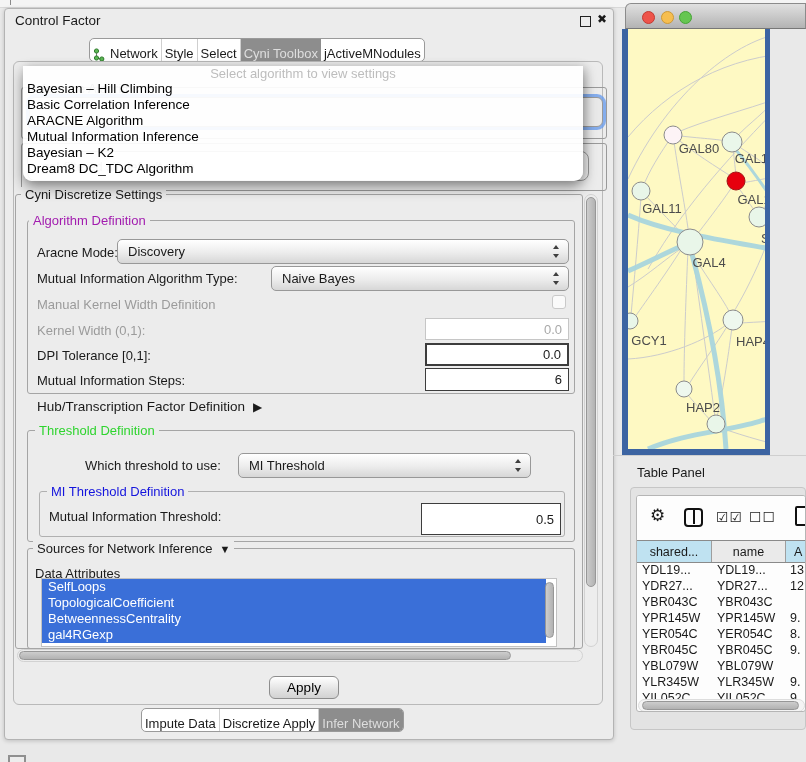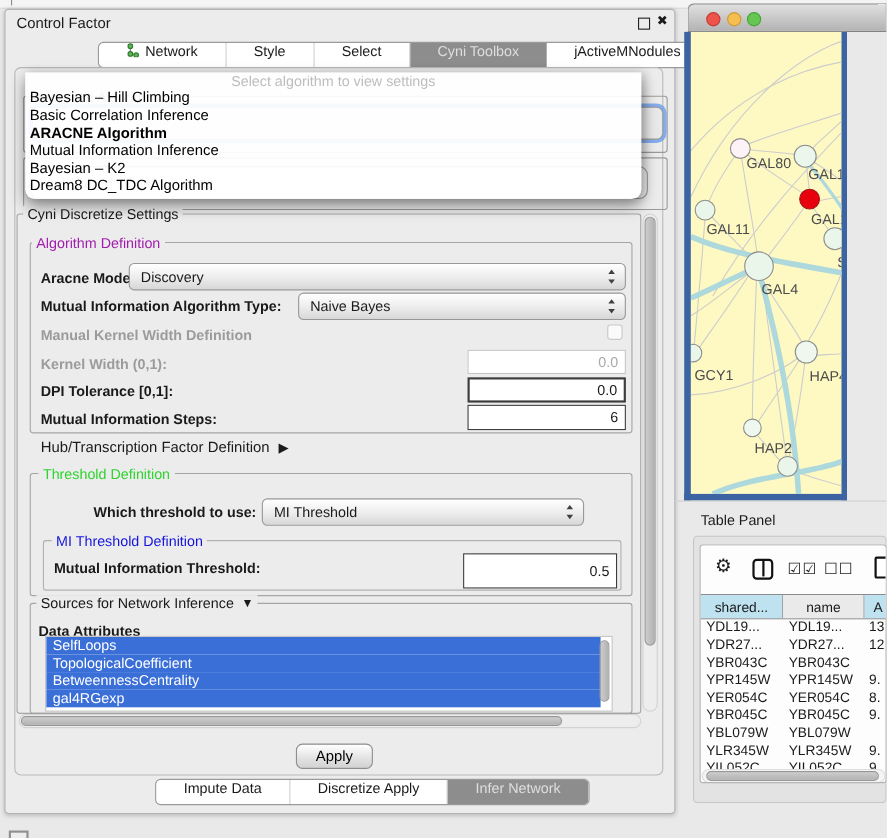--- a/index.html
+++ b/index.html
@@ -1,19 +1,19 @@
 <!DOCTYPE html>
 <html><head>
 <meta charset="utf-8">
 <style>
   html,body{margin:0;padding:0}
   body{width:806px;height:762px;overflow:hidden;background:#e9e9e9;
        font-family:"Liberation Sans","DejaVu Sans",sans-serif;color:#1a1a1a;position:relative}
   .abs{position:absolute}
-  .bold{font-weight:bold}
+  .bold{font-weight:normal}
   .lbl{position:absolute;font-size:13px;white-space:nowrap}
   .dis{color:#9b9b9b}
   
   #cp-window{position:absolute;left:4px;top:8px;width:608px;height:730px;background:#ececec;
              border:1px solid #b3b3b3;border-radius:4px;box-shadow:0 1px 4px rgba(0,0,0,.18)}
   
   .group{position:absolute;border:1px solid #a5a5a5;border-radius:3px;background:transparent}
   .gtitle{position:absolute;background:#ececec;padding:0 4px;font-size:13px;white-space:nowrap;z-index:3}
   
   .combo{position:absolute;border:1px solid #989898;border-radius:5px;font-size:13px;
@@ -27,21 +27,21 @@
          display:flex;align-items:center;justify-content:flex-end;padding:0 6px}
   .field.thick{border-width:2px}
   .field.off{border:1px solid #c6c6c6;color:#a9a9a9}
   
   .track{position:absolute;background:#ededed;border:1px solid #d2d2d2;border-radius:7px;box-sizing:border-box}
   .thumb{position:absolute;background:linear-gradient(90deg,#cdcdcd,#b2b2b2);border:1px solid #979797;border-radius:6px;box-sizing:border-box}
   .thumb.h{background:linear-gradient(#cdcdcd,#b2b2b2)}
   
   .tabbar{position:absolute;display:flex;height:22px;background:#fff;border:1px solid #9a9a9a;
           border-radius:5px;font-size:13px;overflow:hidden;align-items:stretch}
-  .tab{display:flex;align-items:flex-start;gap:5px;padding:0 25px;border-right:1px solid #cfcfcf;white-space:nowrap}
+  .tab{display:flex;align-items:flex-end;gap:5px;padding:0 3px;border-right:1px solid #cfcfcf;white-space:nowrap}
   .tab:last-child{border-right:none}
   .tab.sel{background:#8d8d8d;color:#dedede;border-right:none}
   
   #algo-dropdown{position:absolute;left:18px;top:57px;width:560px;background:rgba(255,255,255,.93);
                  border-radius:0 0 9px 9px;box-shadow:0 6px 14px rgba(0,0,0,.42),3px 0 8px rgba(0,0,0,.12);
                  z-index:20;padding-bottom:4px}
   .dd-hint{font-size:13px;color:#bdbdbd;text-align:center;height:15px;line-height:15px}
   .dd-item{font-size:13.5px;line-height:16px;padding-left:4px;color:#000}
   
   #attr-list{position:absolute;left:40px;top:577px;width:516px;height:69px;background:#fff;

